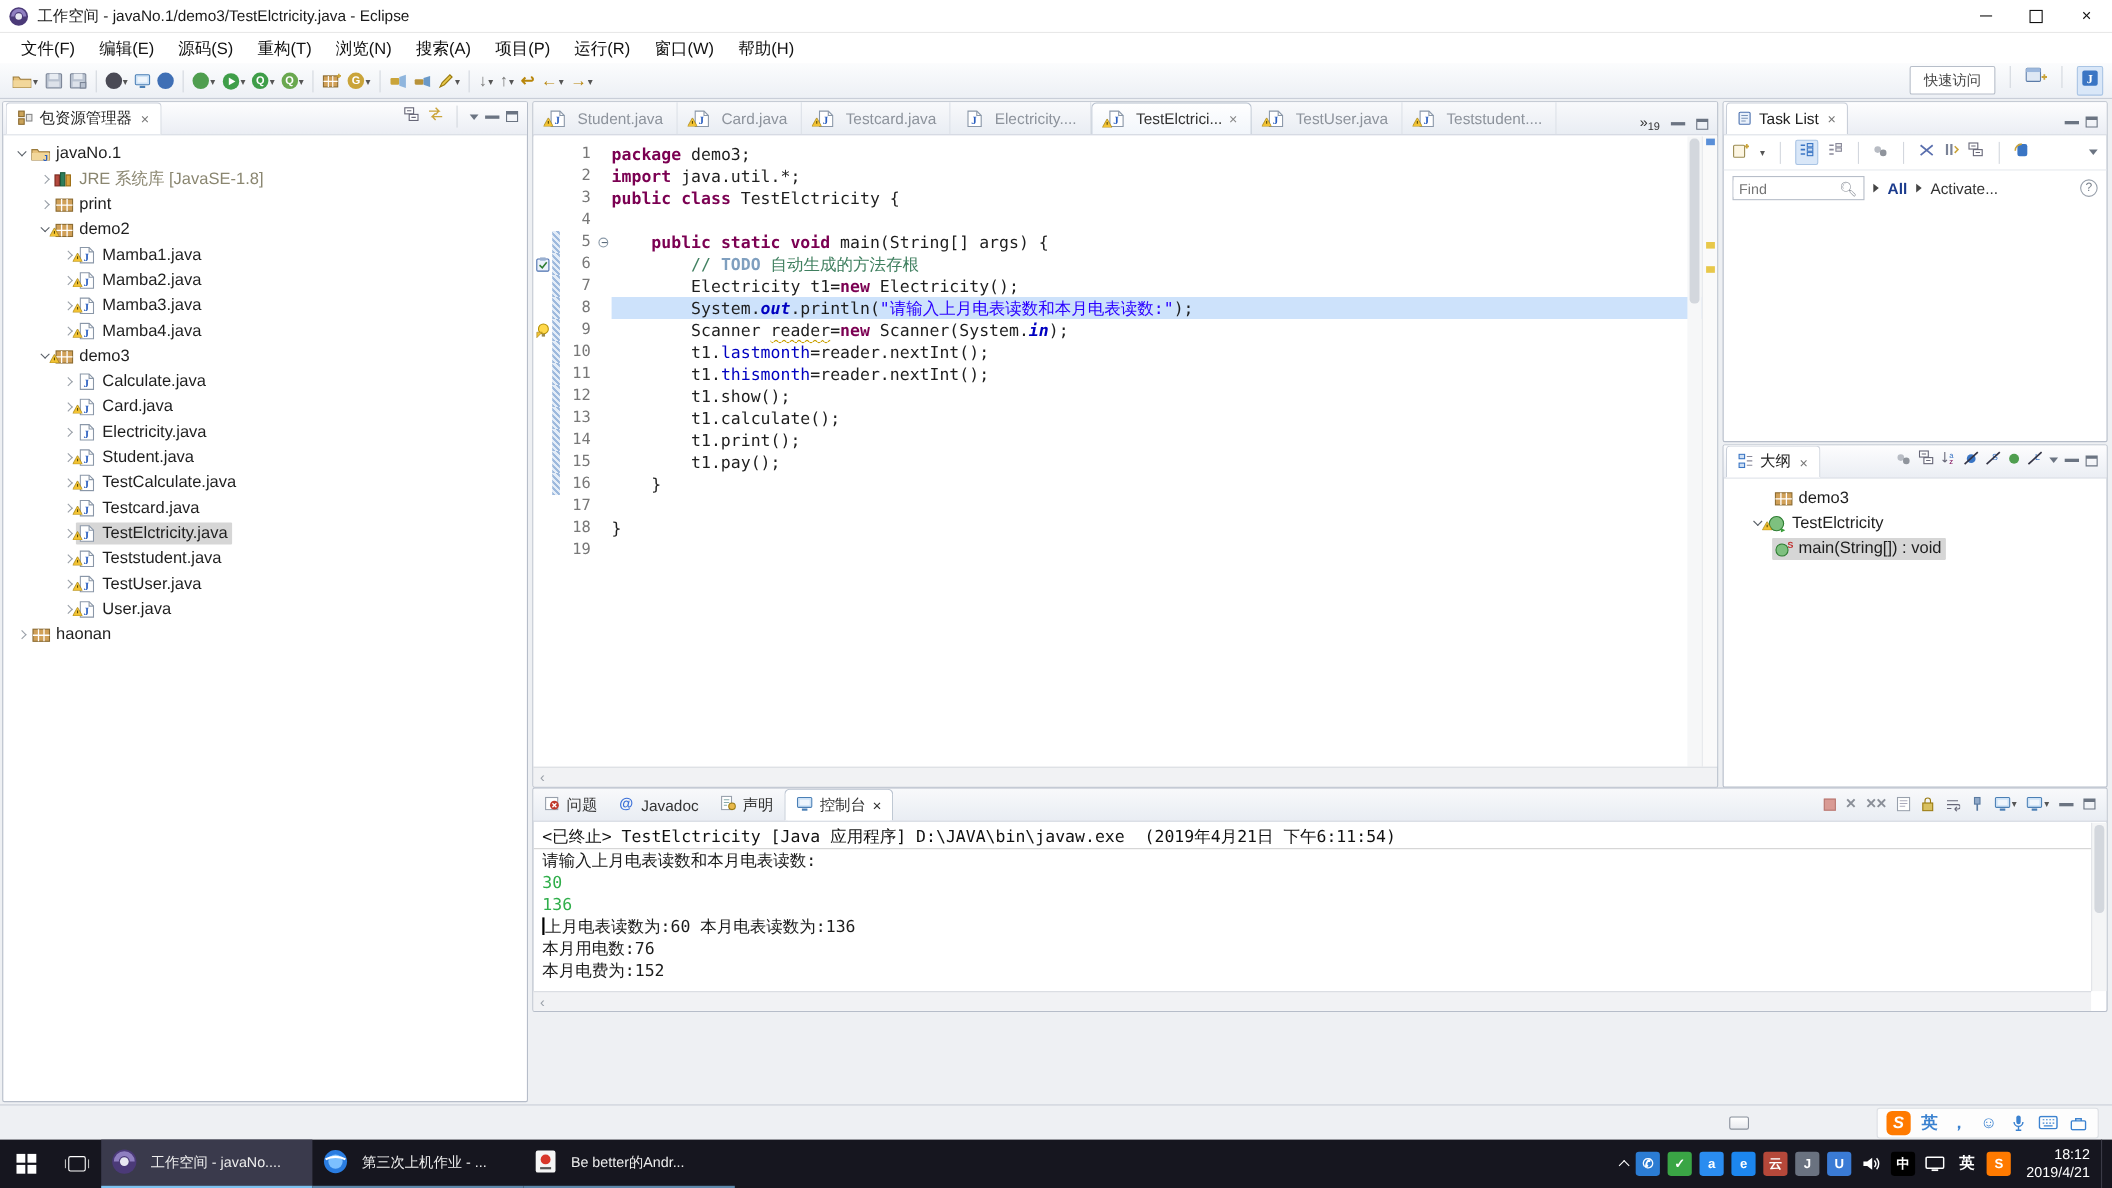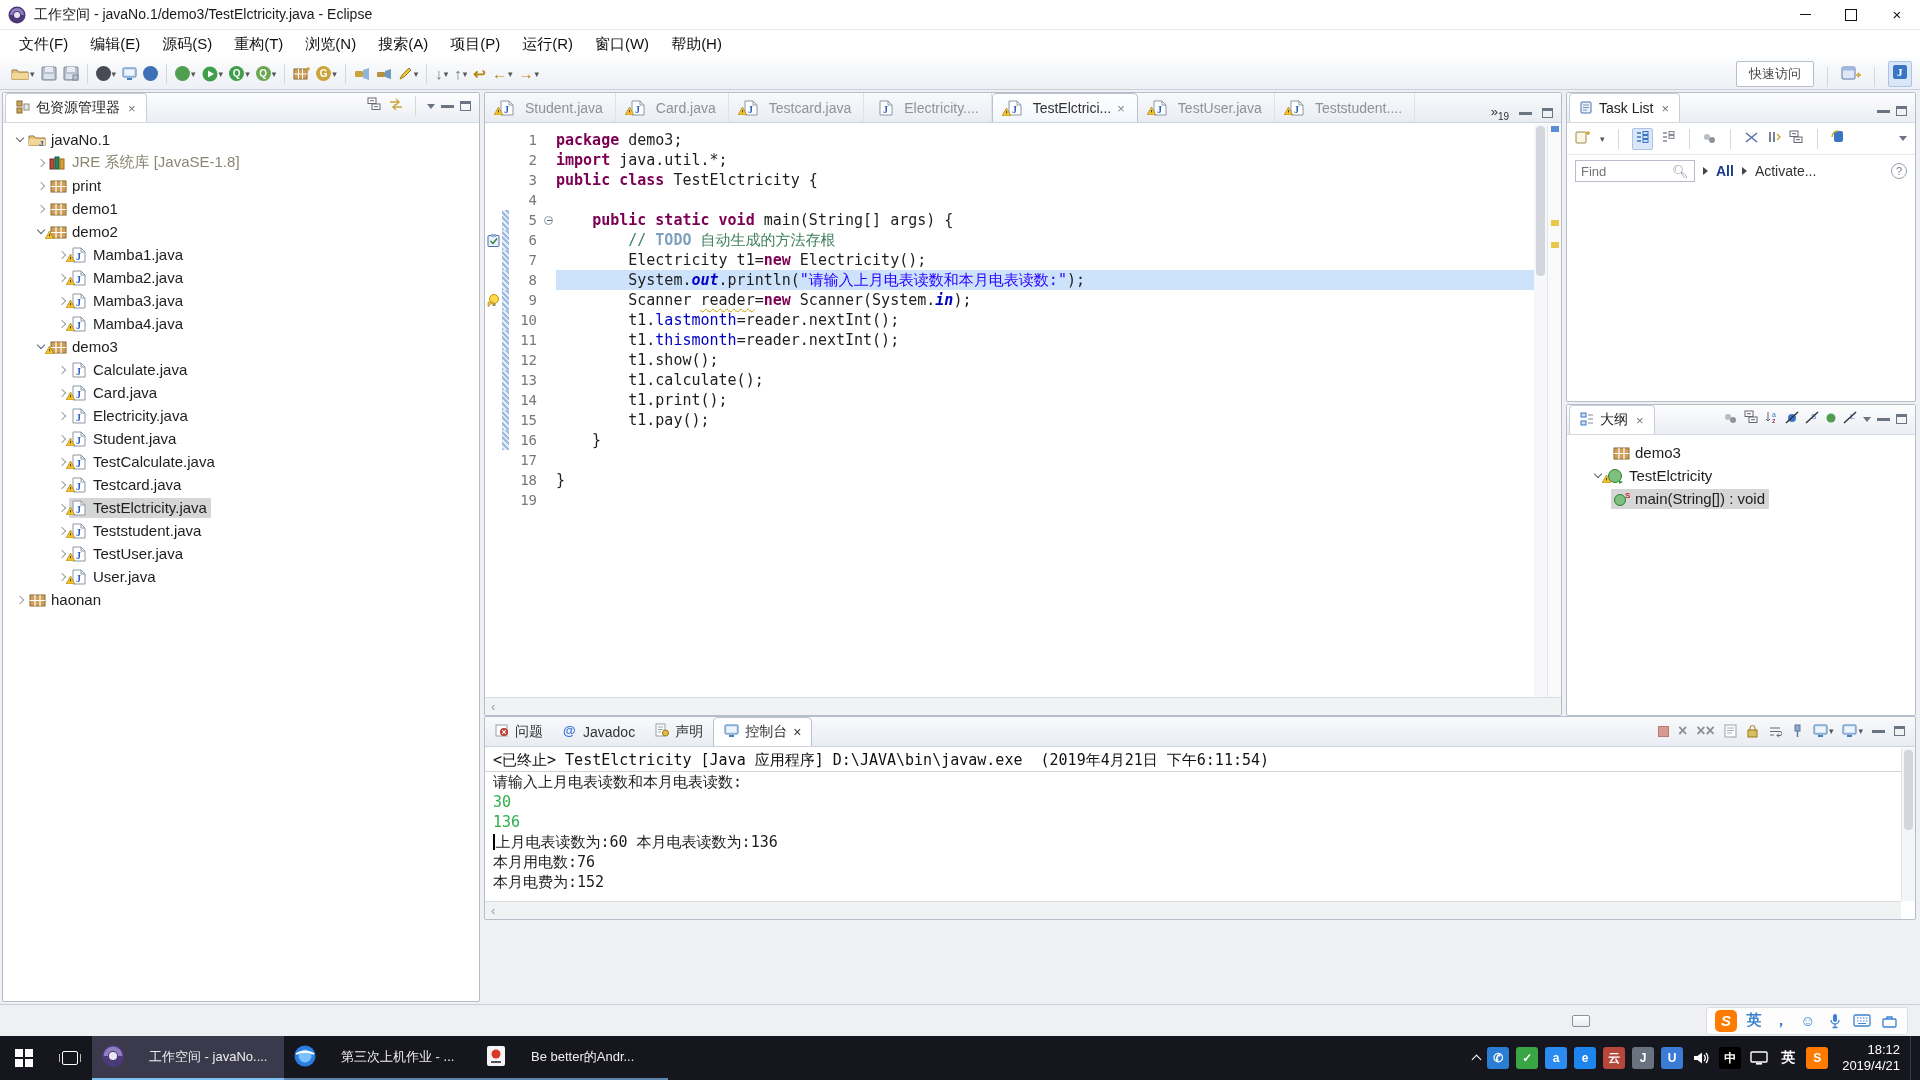--- a/index.html
+++ b/index.html
@@ -18,21 +18,21 @@
 
   
   .menubar { position:absolute; left:0; top:30px; width:1920px; height:28px; background:#ffffff; display:flex; align-items:center; padding-left:8px; }
   .menu-item { padding:3px 11px; font-size:15px; color:#111; }
 
   
   .toolbar { position:absolute; left:0; top:58px; width:1920px; height:32px; background:linear-gradient(#fbfcfd,#edf0f5); border-bottom:1px solid #c9ced8; display:flex; align-items:center; padding:0 8px; }
   .tbtn { height:24px; display:flex; align-items:center; justify-content:center; padding:0 2px; margin:0 1px; border-radius:3px; }
   .dd { font-size:9px; color:#555; margin-left:1px; }
   .sep { width:1px; height:20px; background:#d3d7de; margin:0 5px; }
-  .tb-right { margin-left:auto; display:flex; align-items:flex-end; gap:8px; }
+  .tb-right { margin-left:auto; display:flex; align-items:flex-start; gap:8px; }
   .quick-access { border:1px solid #b7bec9; background:#fff; color:#444; font-size:13px; padding:3px 12px; border-radius:2px; }
   .ci { border-radius:50%; display:inline-flex; align-items:center; justify-content:center; color:#fff; font-weight:bold; }
   .gly { font-size:15px; line-height:1; }
 
   
   .panel { position:absolute; background:#fff; border:1px solid #b6bdc9; border-radius:2px; }
   .phead { height:30px; background:linear-gradient(#fdfdfe,#ebeef4); border-bottom:1px solid #d4d9e2; display:flex; align-items:flex-end; }
   .vtab { height:29px; background:#fff; border:1px solid #c9cfd9; border-bottom:none; border-radius:4px 4px 0 0; display:flex; align-items:center; gap:6px; padding:0 10px; font-size:14px; color:#222; margin-left:2px; }
   .vtab .x { color:#777; font-size:13px; margin-left:2px; }
   .ptools { margin-left:auto; display:flex; align-items:center; gap:6px; padding:0 8px 6px 0; color:#667; }
@@ -120,21 +120,21 @@
 
   
   .taskbar { position:absolute; left:0; top:1036px; width:1920px; height:44px; background:#16161f; display:flex; align-items:stretch; color:#fff; }
   .tb-start { width:48px; display:flex; align-items:center; justify-content:center; }
   .winlogo { display:grid; grid-template-columns:8px 8px; grid-template-rows:8px 8px; gap:2px; }
   .winlogo span { background:#fff; }
   .tb-taskview { width:44px; display:flex; align-items:center; justify-content:center; }
   .tv-ico { width:16px; height:14px; border:1.5px solid #fff; border-radius:2px; position:relative; }
   .tv-ico::before { content:""; position:absolute; left:-4px; top:2px; width:3px; height:8px; border-left:1.5px solid #bbb; }
   .tv-ico::after { content:""; position:absolute; right:-4px; top:2px; width:3px; height:8px; border-right:1.5px solid #bbb; }
-  .tb-app { width:192px; display:flex; align-items:center; gap:24px; padding:4px 9px; border-bottom:2.5px solid #5d87aa; font-size:13px; color:#eee; }
+  .tb-app { width:192px; display:flex; align-items:center; gap:12px; padding:4px 9px; border-bottom:2.5px solid #5d87aa; font-size:13px; color:#eee; }
   .tb-app.active { background:#3a3a4c; border-bottom-color:#7cc1f0; }
   .tb-app .lbl { overflow:hidden; text-overflow:ellipsis; white-space:nowrap; }
   .tray { margin-left:auto; display:flex; align-items:center; gap:7px; padding-right:4px; }
   .ticon { width:22px; height:22px; border-radius:3px; display:flex; align-items:center; justify-content:center; font-size:12px; font-weight:bold; color:#fff; }
   .tb-clock { display:flex; flex-direction:column; align-items:flex-end; justify-content:center; font-size:13px; line-height:16px; padding:0 10px; }
   .tb-notif { width:10px; border-left:1px solid #3a3a46; display:flex; align-items:center; }
   .chev-up { width:7px; height:7px; border-left:1.8px solid #fff; border-top:1.8px solid #fff; transform:rotate(45deg); margin-top:3px; }
 </style>
 </head>
 <body>
@@ -348,30 +348,20 @@
         </div>
         <div class="trow" style="padding-left:31px">
           <span class="chev r"></span>
           <span class="icwrap">
             <svg width="17" height="14">
               <rect x="1" y="2" width="15" height="11" fill="#d0a058" stroke="#8a6a30"></rect>
               <path d="M1 7.5 H16 M6 2 V13 M11 2 V13" stroke="#fff" stroke-width="1.2"></path>
             </svg>
           </span>
           <span class="tlabel">print</span>
-        </div>
-        <div class="trow" style="padding-left:31px">
-          <span class="chev r"></span>
-          <span class="icwrap">
-            <svg width="17" height="14">
-              <rect x="1" y="2" width="15" height="11" fill="#d0a058" stroke="#8a6a30"></rect>
-              <path d="M1 7.5 H16 M6 2 V13 M11 2 V13" stroke="#fff" stroke-width="1.2"></path>
-            </svg>
-          </span>
-          <span class="tlabel">demo1</span>
         </div>
         <div class="trow" style="padding-left:31px">
           <span class="chev d"></span>
           <span class="icwrap">
             <svg width="17" height="14">
               <rect x="1" y="2" width="15" height="11" fill="#d0a058" stroke="#8a6a30"></rect>
               <path d="M1 7.5 H16 M6 2 V13 M11 2 V13" stroke="#fff" stroke-width="1.2"></path>
             </svg>
             <span class="warnov"><svg width="9" height="8">
                 <path d="M4.5 0 L9 8 H0 Z" fill="#f2c233" stroke="#9a7a10" stroke-width="0.6"></path>

